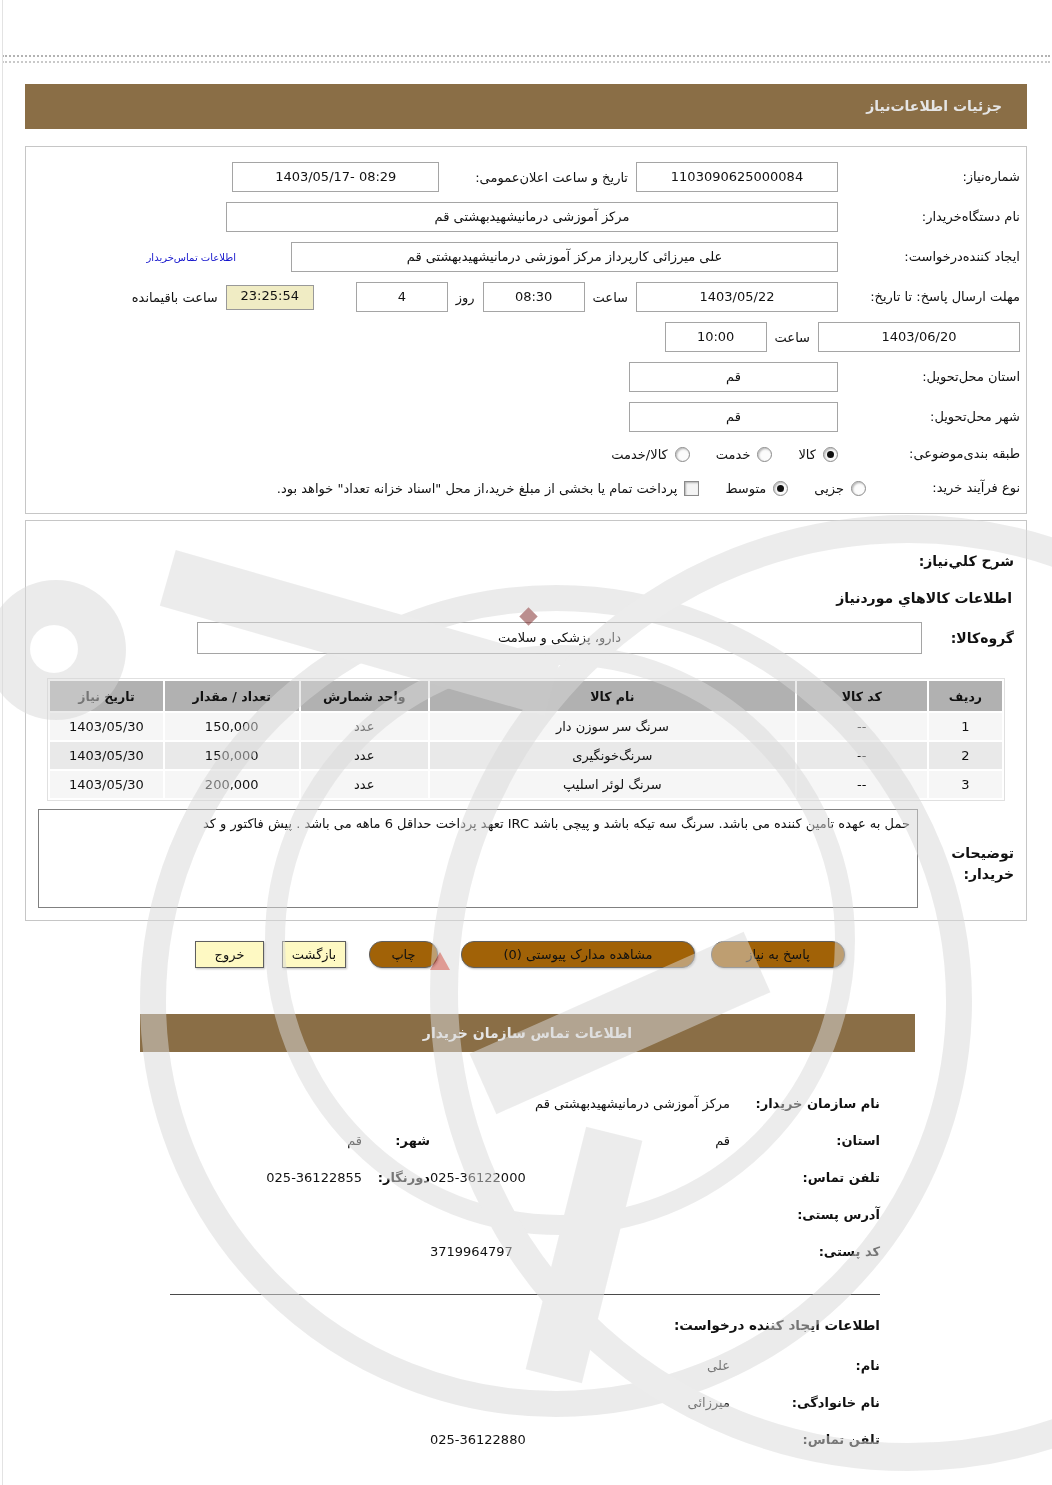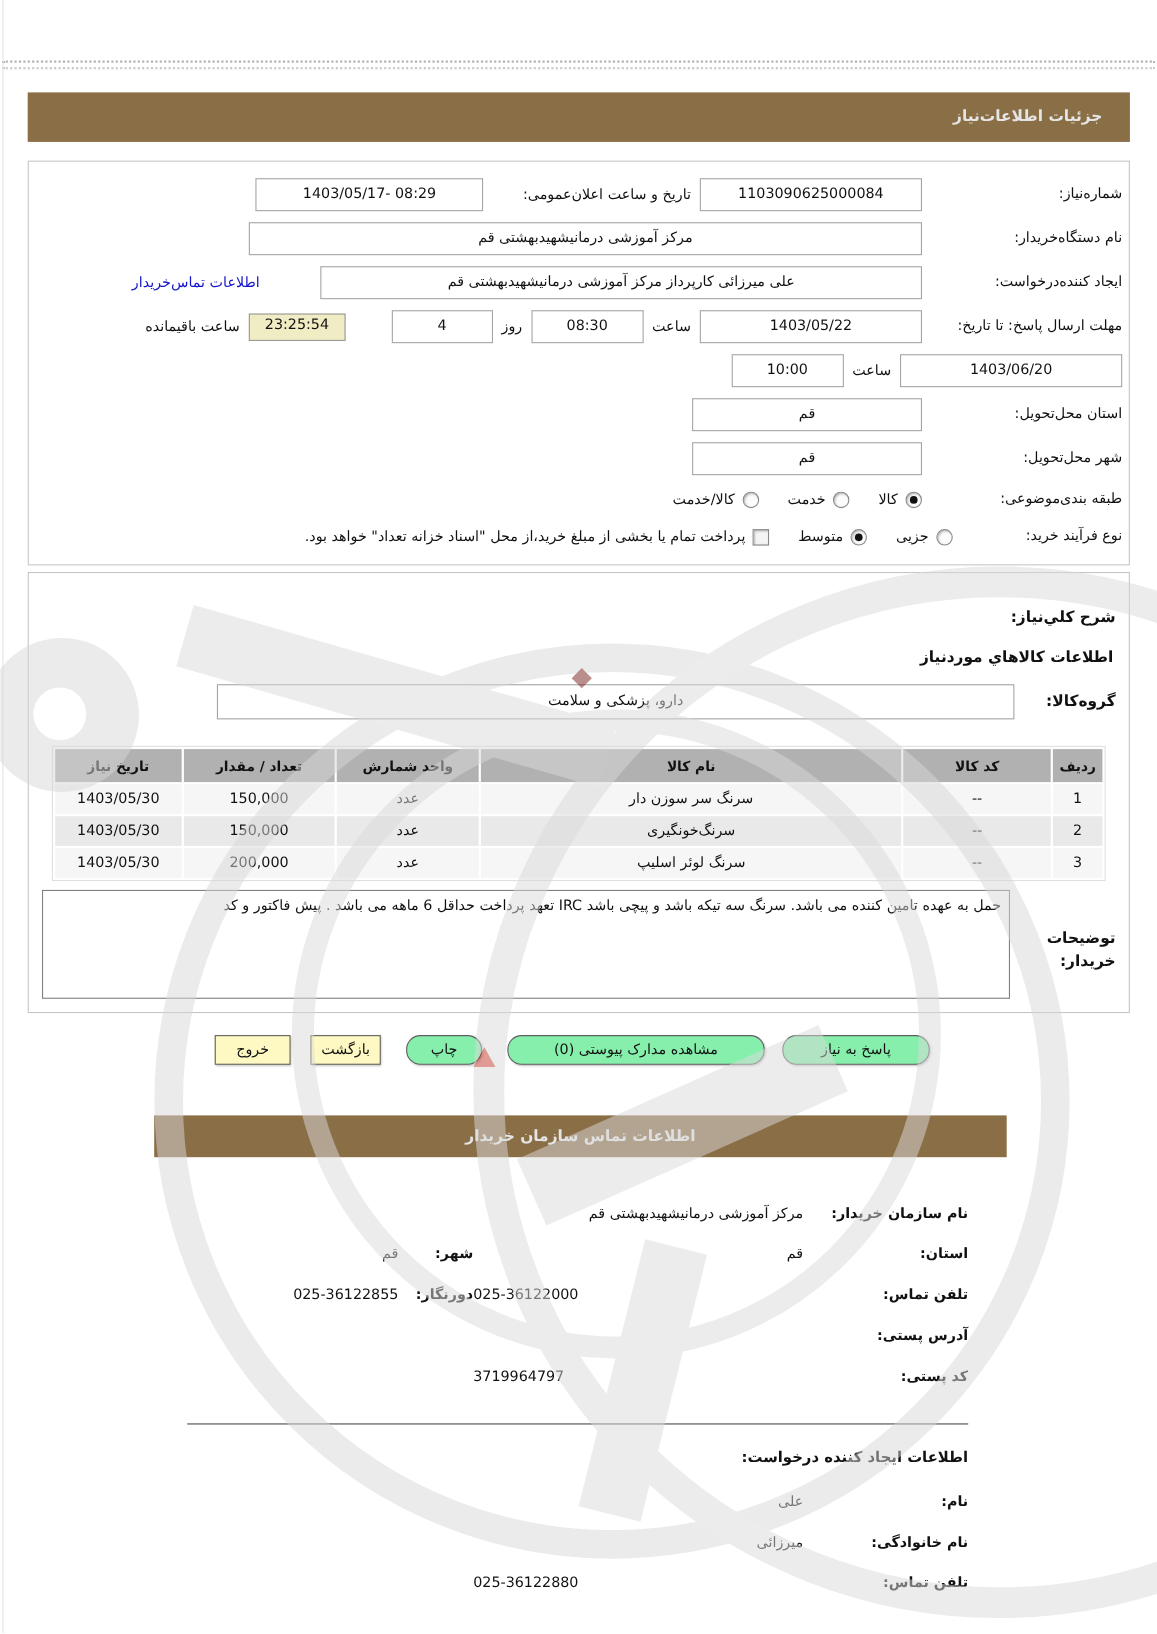--- a/index.html
+++ b/index.html
@@ -23,21 +23,21 @@
   .panel1{margin-top:17px;padding:10px 6px 8px;}
   .panel2{margin-top:6px;padding:14px 12px 12px;}
   .frow{display:flex;align-items:center;min-height:40px;font-size:13px;}
   .flabel{width:178px;padding-left:4px;line-height:1.45;flex:none;}
   .tbox{border:1px solid #a5a5a5;background:#fff;height:28px;line-height:28px;
         text-align:center;font-size:13px;flex:none;overflow:hidden;white-space:nowrap;}
   .ltr{direction:ltr;unicode-bidi:embed;}
   .w200{width:200px}.w205{width:205px}.w100{width:100px}.w90{width:90px}
   .w610{width:610px}.w545{width:545px}.w207{width:207px}.gap30{margin-left:30px}
   .mini-label{margin:0 8px;flex:none;}
-  .link{color:#1414cc;font-size:13px;cursor:pointer;flex:none;margin-right:55px;}
+  .link{color:#1414cc;font-size:10px;cursor:pointer;flex:none;margin-right:55px;}
   .badge{background:#f0ecc4;border:1px solid #999;width:86px;height:23px;line-height:19px;
          text-align:center;font-size:13px;flex:none;margin-right:42px;overflow:hidden;}
   .after-badge{margin-right:8px;}
   .radio{width:13px;height:13px;border:1px solid #8a8a8a;border-radius:50%;background:#fcfcfc;
          display:inline-block;position:relative;flex:none;
          box-shadow:inset 1px 1px 2px rgba(0,0,0,.28);}
   .radio.sel::after{content:'';position:absolute;inset:3px;background:#111;border-radius:50%;}
   .checkbox{width:13px;height:13px;border:1px solid #8a8a8a;background:#f4f4f4;display:inline-block;
             flex:none;box-shadow:inset 1px 1px 2px rgba(0,0,0,.28);}
   .opt{display:flex;align-items:center;gap:7px;margin-left:26px;}
@@ -46,32 +46,32 @@
   .desc-row{display:flex;}
   .desc-label{font-weight:bold;font-size:14px;width:122px;padding-top:18px;flex:none;}
   .bigbox{border:1px solid #808080;background:#fff;font-size:13px;padding:2px 7px;text-align:right;}
   .descbox{width:702px;height:57px;}
   .sec-heading{font-weight:bold;font-size:14px;margin:21px 2px 0;}
   .group-row{display:flex;align-items:center;margin-top:16px;}
   .group-label{font-weight:bold;font-size:14px;width:92px;flex:none;}
   .group-box{width:723px;height:30px;line-height:30px;}
   table.gtable{width:958px;margin:24px auto 0;border-collapse:separate;border-spacing:2px;
                border:1px solid #e0e0e0;background:#fff;}
-  .gtable th{background:#b1b1b1;color:#111;font-size:12.5px;font-weight:bold;height:30px;padding:0 4px;margin-top:36px;}
+  .gtable th{background:#b1b1b1;color:#111;font-size:12.5px;font-weight:bold;height:30px;padding:0 20px;margin-top:36px;}
   .gtable td{font-size:13px;height:27px;text-align:center;padding:0 4px;}
   .r-light td{background:#f6f6f6;}
   .r-dark td{background:#e9e9e9;}
   .notes-row{display:flex;margin-top:8px;}
   .notes-label{font-weight:bold;font-size:14px;width:96px;padding-top:34px;line-height:1.5;flex:none;}
   .notesbox{flex:1;height:93px;line-height:1.8;}
   
   .btnrow{display:flex;margin:20px 207px 0 0;align-items:center;}
   .btn{height:25px;line-height:25px;border:1px solid #5f5f5f;font-size:13px;text-align:center;
        flex:none;box-shadow:1px 1px 2px rgba(0,0,0,.25);cursor:pointer;}
-  .green{background:#86efac;border-radius:13px;}
+  .green{background:#a16207;border-radius:13px;}
   .pink{background:#fef9c3;}
   .b-respond{width:132px;}
   .b-attach{width:232px;margin-right:16px;}
   .b-print{width:67px;margin-right:23px;}
   .b-back{width:62px;margin-right:23px;}
   .b-exit{width:67px;margin-right:18px;}
   
   .contact{margin:33px 137px 0;padding-right:35px;font-size:13px;}
   .crow{display:flex;align-items:center;min-height:37px;}
   .clabel{font-weight:bold;width:150px;text-align:right;flex:none;}

